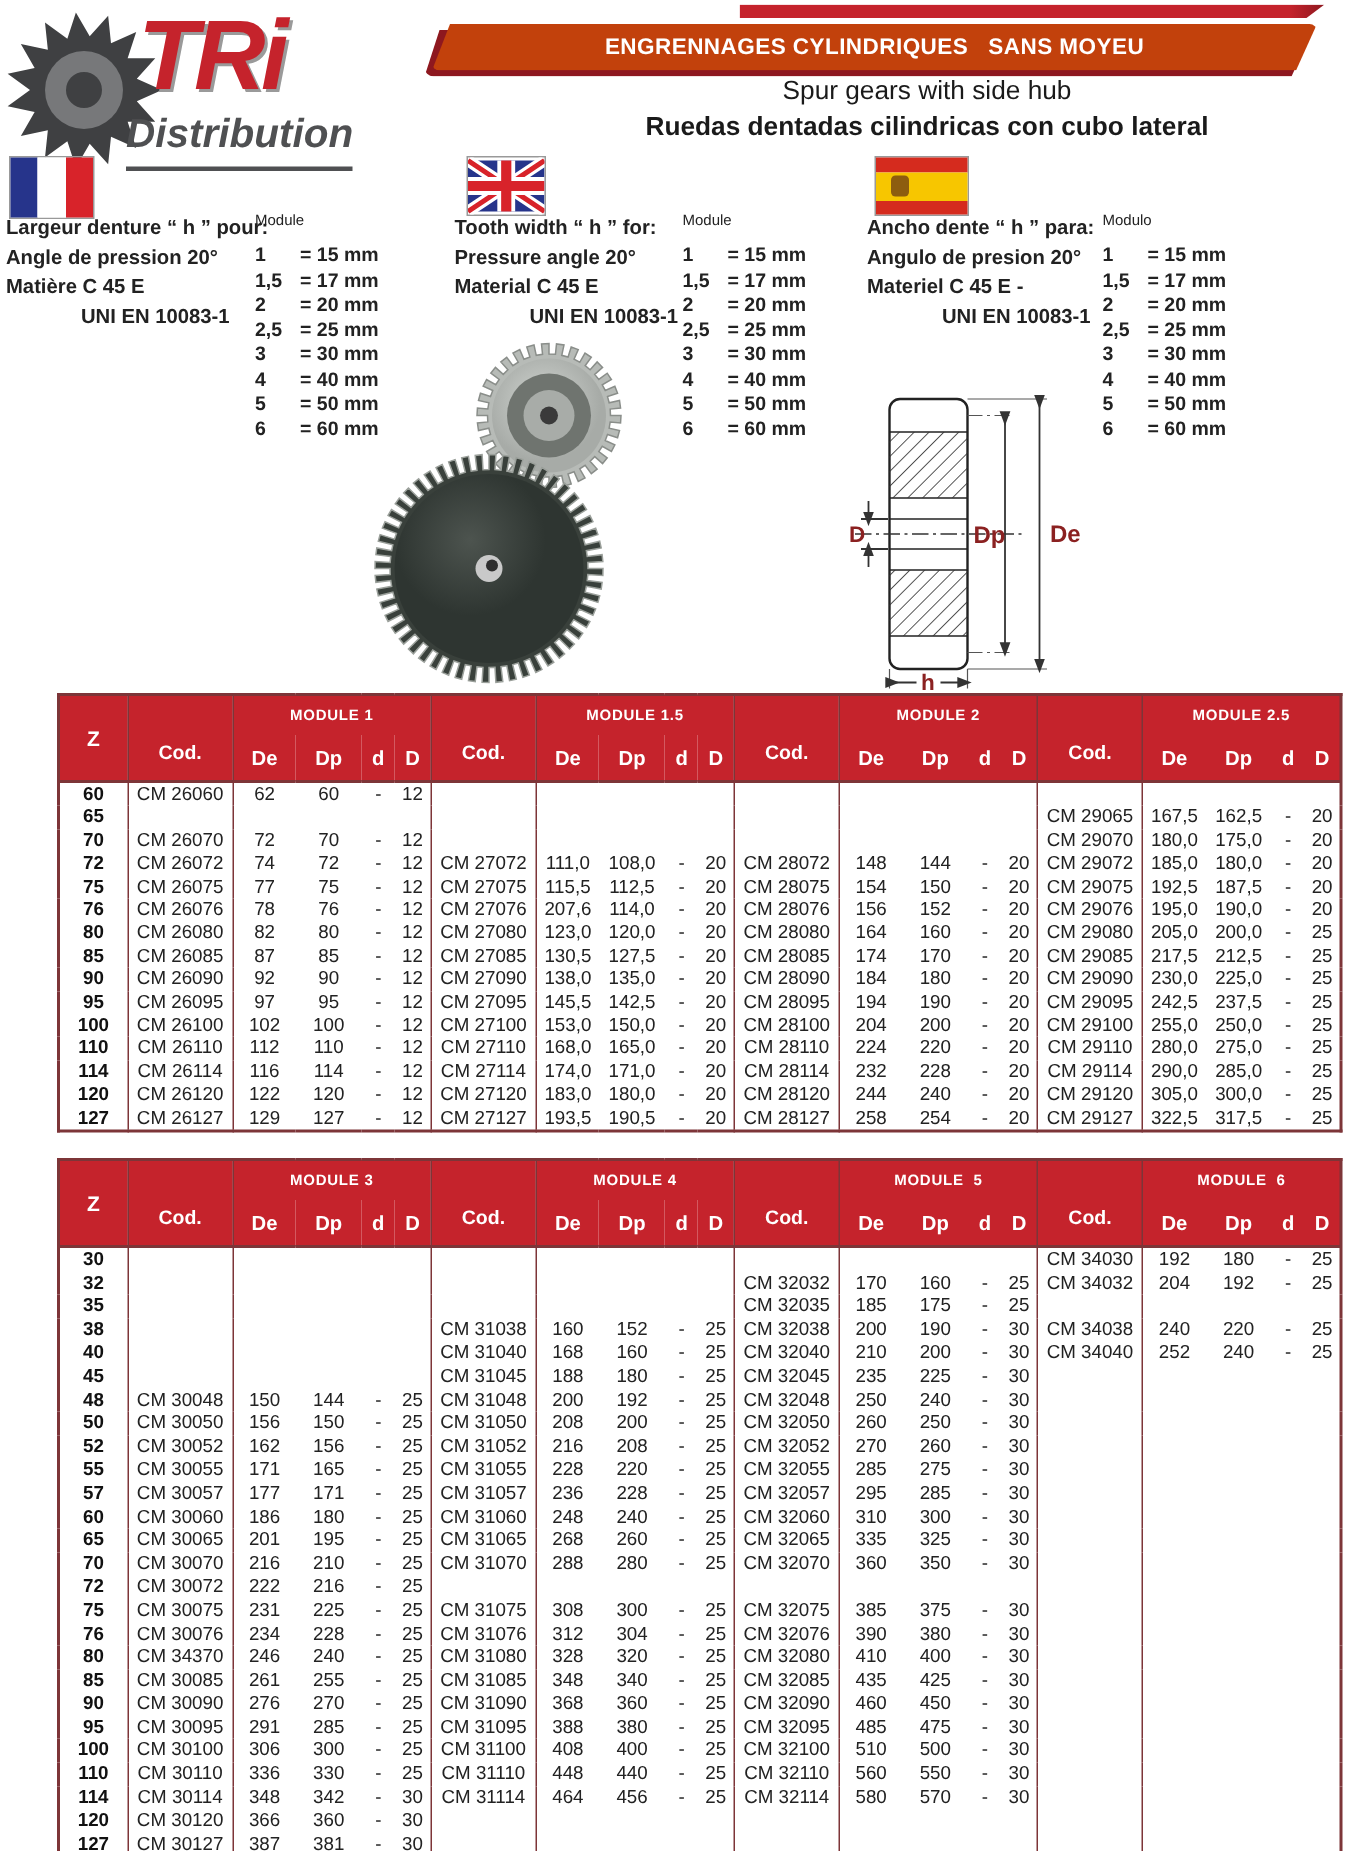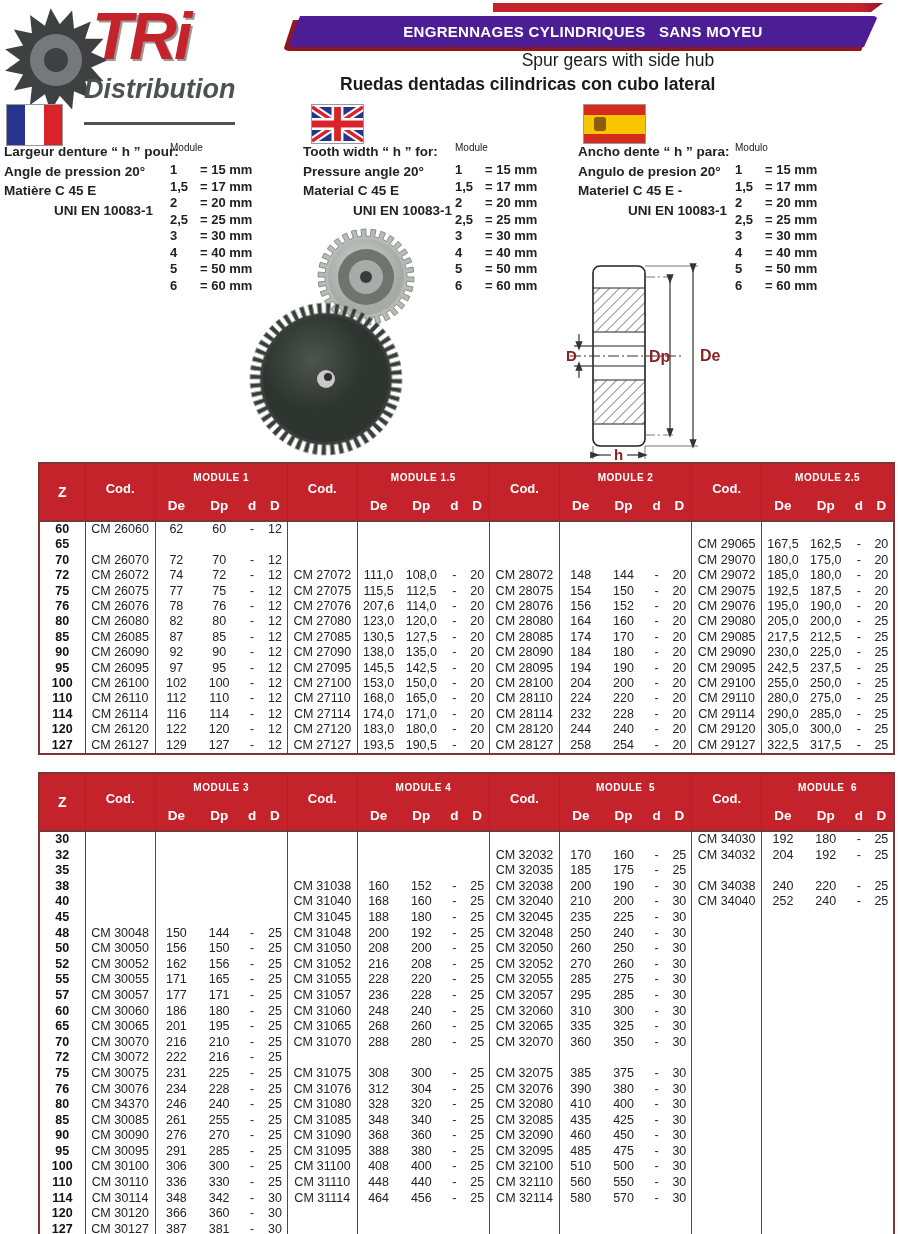--- a/index.html
+++ b/index.html
@@ -7,32 +7,32 @@
        font-family:"Liberation Sans",sans-serif;overflow:hidden;color:#1a1a1a}
   .abs{position:absolute}
 
   
   #logo-wrap{left:4px;top:2px;width:280px;height:112px}
   #logo-tri{position:absolute;left:88px;top:-4px;font-size:66px;font-weight:bold;
             font-style:italic;color:#c5232c;letter-spacing:-3px;
             text-shadow:2px 2px 0 #9a9a9a}
   #logo-dist{position:absolute;left:80px;top:72px;font-size:27px;font-weight:bold;
              font-style:italic;color:#4f5052;border-bottom:3px solid #4f5052;
-             padding-bottom:17px;letter-spacing:0px}
+             padding-bottom:6px;letter-spacing:0px}
   #top-strip{left:493px;top:3px;width:390px;height:9px;
              background:linear-gradient(90deg,#c5232c 94%,#8e181f);
              clip-path:polygon(0 0,100% 0,calc(100% - 12px) 100%,0 100%)}
   #banner-shadow{left:283px;top:20px;width:592px;height:31px;background:#8e181f;
              border-radius:6px;clip-path:polygon(10px 0,100% 0,calc(100% - 14px) 100%,0 100%)}
-  #banner{left:288px;top:16px;width:590px;height:31px;background:#4c1d95;
+  #banner{left:288px;top:16px;width:590px;height:31px;background:#c2410c;
           border-radius:5px;clip-path:polygon(12px 0,100% 0,calc(100% - 14px) 100%,0 100%);
           display:flex;align-items:center;justify-content:center}
   #banner span{color:#fff;font-weight:bold;font-size:15px;white-space:pre;letter-spacing:.3px}
   #title-en{left:340px;top:50px;width:556px;text-align:center;font-size:17.5px;font-weight:normal}
-  #title-es{left:340px;top:74px;width:556px;text-align:left;font-size:17.5px;font-weight:bold}
+  #title-es{left:340px;top:74px;width:556px;text-align:center;font-size:17.5px;font-weight:bold}
 
   
   .lang{top:102px;height:200px}
   #lang-fr{left:4px;width:296px}
   #lang-en{left:303px;width:278px}
   #lang-es{left:578px;width:320px}
   .flag{position:absolute;top:2px;border:1px solid #999;box-sizing:border-box}
   .lang-text{position:absolute;top:40px;left:0;font-size:13.5px;font-weight:bold;line-height:19.5px;color:#222}
   .lang-text .indent{padding-left:50px}
   .mod-label{position:absolute;top:40px;font-size:10px;color:#222}
@@ -52,21 +52,21 @@
                   background:#7a4a12;border-radius:3px;opacity:.85}
   #flag-en{left:8px;width:53px;height:40px}
 
   
   .gear-table{position:absolute;left:38px;width:857px;border-collapse:collapse;
               table-layout:fixed;border:2px solid #7d3538}
   .gear-table th{background:#c5232c;color:#fff;font-size:13px;padding:0}
   .gear-table thead{border-bottom:2px solid #7d3538}
   .gear-table th.mod{font-size:10px;letter-spacing:.5px;white-space:pre;height:26px;vertical-align:middle}
   .gear-table th.zh{font-size:14px}
-  .gear-table th.codh{vertical-align:bottom;padding-bottom:24px}
+  .gear-table th.codh{vertical-align:bottom;padding-bottom:11px}
   .gear-table th.sub{height:30px;vertical-align:middle;font-size:13.5px}
   .gear-table td{padding:0;text-align:center;font-size:12.5px;color:#222;overflow:hidden;white-space:nowrap}
   #table1 tbody td{height:15.4px;line-height:15.4px}
   #table2 tbody td{height:15.6px;line-height:15.6px}
   .gear-table td.z{font-weight:bold;color:#111}
   .gear-table th.codh,.gear-table td.cod{border-left:1px solid #7d3538;border-right:1px solid #7d3538}
   .gear-table tbody{background:#fff}
 </style>
 </head>
 <body>

